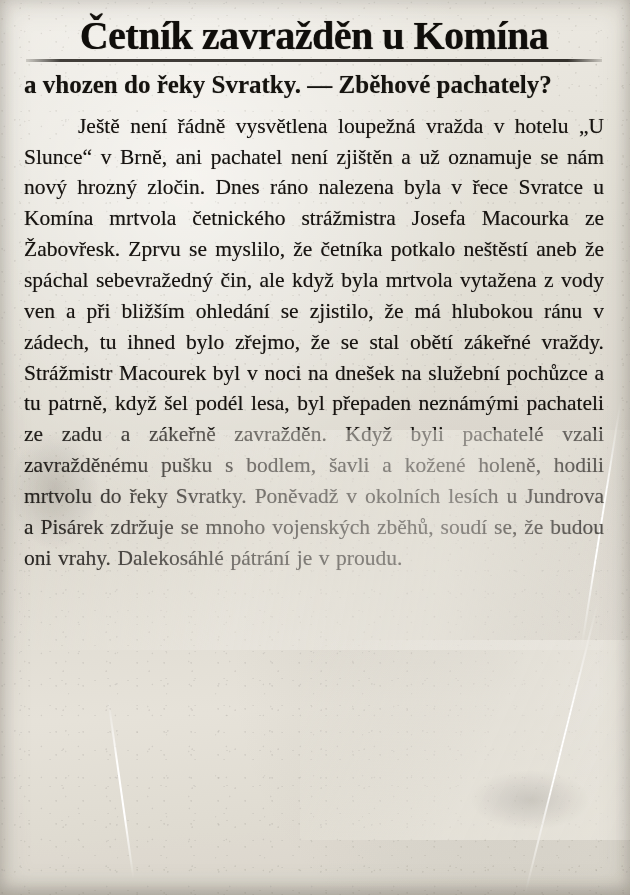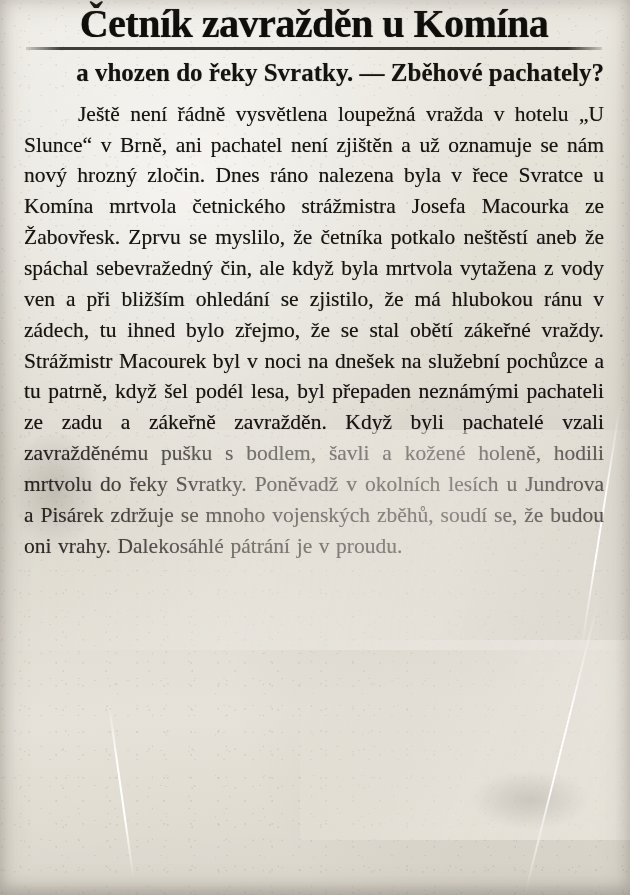--- a/index.html
+++ b/index.html
@@ -80,21 +80,21 @@
     left: 10px; top: 430px;
     width: 90px; height: 120px;
     background: radial-gradient(ellipse at center, rgba(90,86,78,.22), rgba(90,86,78,0) 70%);
     pointer-events: none;
     mix-blend-mode: multiply;
   }
 
   #content {
     position: relative;
     z-index: 3;
-    padding: 4px 26px 10px 24px;
+    padding: 16px 26px 10px 24px;
   }
 
   
   #headline-main {
     font-family: "Liberation Serif", serif;
     font-weight: bold;
     font-size: 40px;
     line-height: 1.02;
     letter-spacing: -0.5px;
     text-align: center;
@@ -106,21 +106,21 @@
   #headline-rule {
     height: 3px;
     background: linear-gradient(to right, rgba(25,22,18,.15), rgba(25,22,18,.8) 6%, rgba(25,22,18,.85) 94%, rgba(25,22,18,.15));
     margin: 2px 2px 9px 2px;
   }
   #headline-sub {
     font-family: "Liberation Serif", serif;
     font-weight: bold;
     font-size: 25px;
     line-height: 1.12;
-    text-align: right;
+    text-align: left;
     color: #191713;
     margin: 0 0 12px 0;
     text-shadow: 0 0 1px rgba(20,18,15,.4);
   }
 
   
   #article-body {
     font-family: "Liberation Serif", serif;
     font-size: 21.5px;
     line-height: 1.435;

